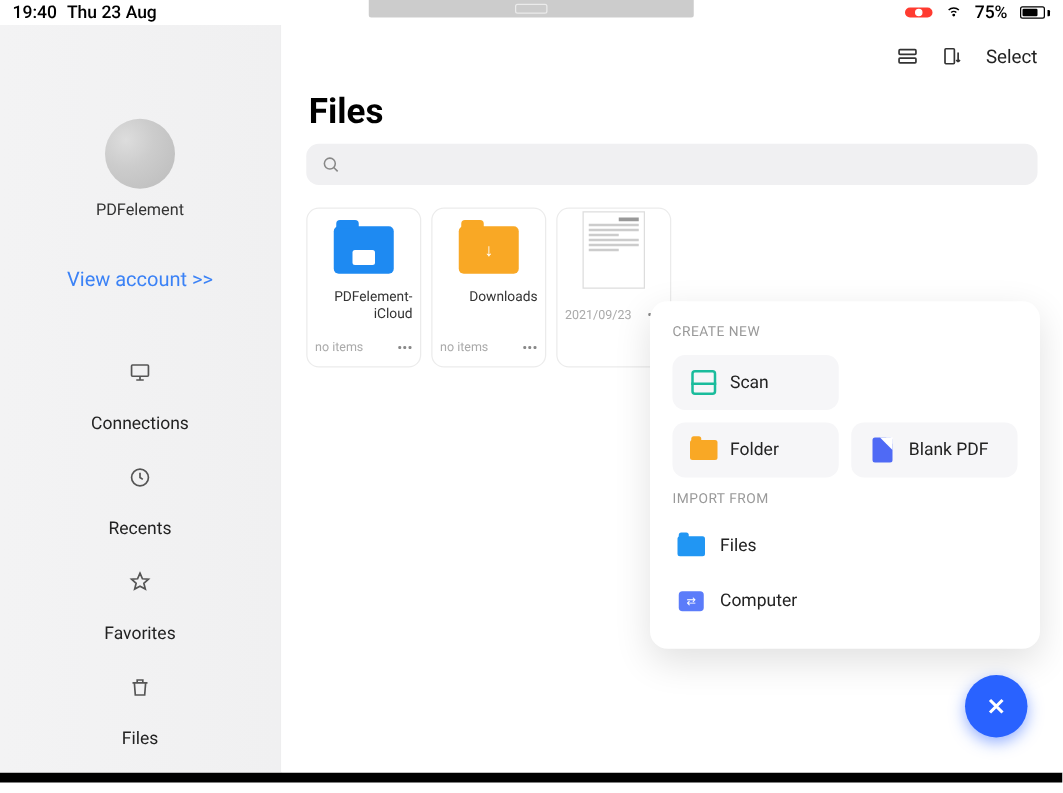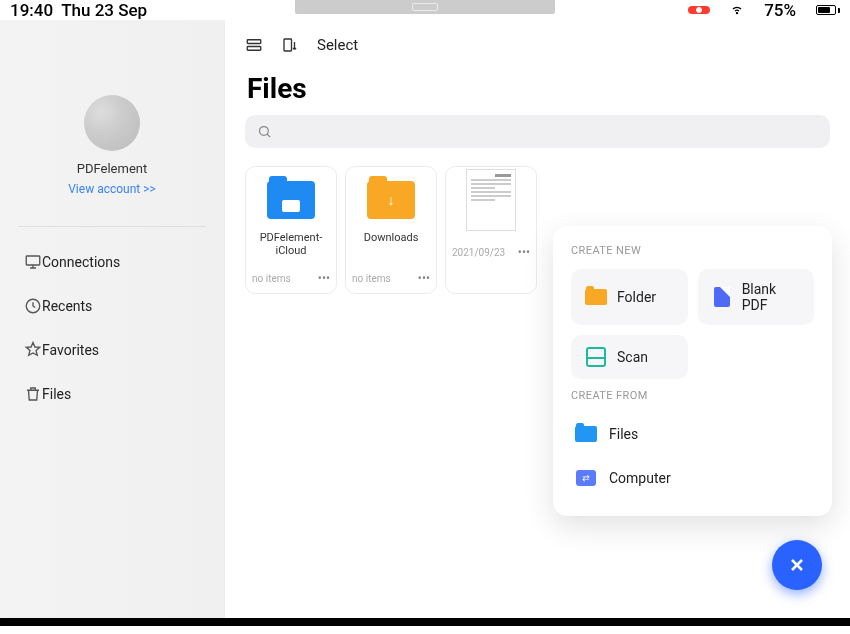--- a/index.html
+++ b/index.html
@@ -1,70 +1,70 @@
 <!DOCTYPE html>
 <html><head>
 <meta charset="utf-8">
 <style>
 * { margin: 0; padding: 0; box-sizing: border-box; font-family: -apple-system, BlinkMacSystemFont, "Segoe UI", Roboto, sans-serif; }
 body { width: 850px; height: 634px; background: #fff; overflow: hidden; position: relative; }
 
-.statusbar { height: 20px; display: flex; justify-content: space-between; align-items: center; padding: 0 10px; font-size: 17px; font-weight: 500; text-align: right; }
+.statusbar { height: 20px; display: flex; justify-content: space-between; align-items: center; padding: 0 10px; font-size: 14px; font-weight: 500; text-align: right; }
 .statusbar .left { display: flex; gap: 8px; }
-.statusbar .right { display: flex; gap: 20px; align-items: center; }
+.statusbar .right { display: flex; gap: 10px; align-items: center; }
 .rec-pill { background: #ff3b30; border-radius: 10px; padding: 1px 8px; color: #fff; display: flex; align-items: center; gap: 3px; font-size: 9px; }
 .rec-dot { width: 6px; height: 6px; border-radius: 50%; background: #fff; border: 1px solid #fff; }
 .wifi-icon svg { width: 14px; height: 14px; }
 .battery { display: flex; align-items: center; gap: 2px; }
 .battery-body { width: 20px; height: 10px; border: 1px solid #000; border-radius: 2px; padding: 1px; }
 .battery-fill { height: 100%; width: 75%; background: #000; border-radius: 1px; }
 .battery-tip { width: 2px; height: 5px; background: #000; border-radius: 0 1px 1px 0; }
 
 .letterbox { height: 8px; background: #000; }
 
 .app { display: flex; height: 598px; }
 
 .sidebar { width: 225px; background: linear-gradient(to right, #f3f3f4, #f0f0f1); padding: 20px 18px; display: flex; flex-direction: column; border-right: 1px solid rgba(0,0,0,0.02); }
 .profile { display: flex; flex-direction: column; align-items: center; margin-top: 55px; margin-bottom: 22px; }
 .avatar { width: 56px; height: 56px; border-radius: 50%; background: radial-gradient(circle at 30% 30%, #ddd, #ccc 40%, #bbb); margin-bottom: 10px; }
 .app-name { font-size: 13px; color: #333; margin-bottom: 6px; }
-.view-account { font-size: 12px; color: #3b82f6; cursor: pointer; }
+.view-account { font-size: 16px; color: #3b82f6; cursor: pointer; margin-top: 32px; }
 .divider { height: 1px; background: rgba(0,0,0,0.08); margin: 8px 0 16px; }
 .nav { display: flex; flex-direction: column; gap: 6px; }
-.nav-item { display: flex; align-items: center; gap: 0; padding: 10px 6px; font-size: 14px; color: #222; cursor: pointer; border-radius: 6px; }
+.nav-item { display: flex; align-items: center; gap: 24px; padding: 10px 6px; font-size: 14px; color: #222; cursor: pointer; border-radius: 6px; flex-direction: column; }
 .nav-item .nav-icon { width: 18px; height: 18px; display: flex; align-items: center; justify-content: center; color: #555; }
 .nav-item .nav-icon svg { width: 18px; height: 18px; }
 
 .main { flex: 1; padding: 10px 20px 0 20px; position: relative; background: #fff; }
-.topbar { display: flex; justify-content: flex-start; align-items: center; gap: 18px; height: 30px; margin-bottom: 4px; }
+.topbar { display: flex; justify-content: flex-end; align-items: center; gap: 18px; height: 30px; margin-bottom: 4px; }
 .topbar-icon { width: 18px; height: 18px; display: flex; align-items: center; justify-content: center; cursor: pointer; }
 .topbar-icon svg { width: 18px; height: 18px; }
 .select-btn { font-size: 15px; color: #222; cursor: pointer; }
 .page-title { font-size: 28px; font-weight: 700; margin: 12px 0 10px 2px; }
 .search { background: #f0f0f2; border-radius: 10px; padding: 9px 12px; display: flex; align-items: center; gap: 8px; margin-bottom: 18px; }
 .search svg { width: 15px; height: 15px; color: #888; }
 .search input { border: none; background: transparent; font-size: 15px; outline: none; width: 100%; color: #555; }
 .file-grid { display: flex; gap: 8px; }
 .file-card { width: 92px; border: 1px solid rgba(0,0,0,0.08); border-radius: 10px; padding: 10px 6px 8px; display: flex; flex-direction: column; align-items: center; }
 .file-thumb { width: 56px; height: 46px; margin-bottom: 8px; display: flex; align-items: center; justify-content: center; }
 .folder-blue { width: 48px; height: 38px; background: #1e8af2; border-radius: 4px; position: relative; }
 .folder-blue::before { content: ""; position: absolute; top: -5px; left: 2px; width: 18px; height: 7px; background: #1e8af2; border-radius: 3px 3px 0 0; }
 .folder-blue .tab { position: absolute; bottom: 7px; left: 50%; transform: translateX(-50%); width: 18px; height: 12px; background: #fff; border-radius: 2px; }
 .folder-orange { width: 48px; height: 38px; background: #f9a825; border-radius: 4px; position: relative; }
 .folder-orange::before { content: ""; position: absolute; top: -5px; left: 2px; width: 18px; height: 7px; background: #f9a825; border-radius: 3px 3px 0 0; }
 .folder-orange .arrow { position: absolute; top: 50%; left: 50%; transform: translate(-50%,-50%); color: #fff; font-size: 14px; }
 .doc-thumb { width: 50px; height: 62px; border: 1px solid #ddd; background: #fff; padding: 4px; display: flex; flex-direction: column; gap: 2px; }
 .doc-thumb .line { height: 2px; background: #ccc; }
 .doc-thumb .line.short { width: 60%; }
 .doc-thumb .hdr { height: 3px; background: #999; width: 40%; align-self: flex-end; }
-.file-name { font-size: 11px; color: #333; text-align: center; line-height: 1.2; width: 100%; overflow: hidden; min-height: 26px; }
+.file-name { font-size: 11px; color: #333; text-align: right; line-height: 1.2; width: 100%; overflow: hidden; min-height: 26px; }
 .file-meta { font-size: 10px; color: #aaa; width: 100%; display: flex; justify-content: space-between; align-items: center; margin-top: 14px; }
 .file-meta .dots { font-size: 12px; cursor: pointer; color: #888; }
 
-.popup { position: absolute; top: 206px; right: 18px; width: 279px; background: #fff; border-radius: 14px; box-shadow: 0 10px 30px rgba(0,0,0,0.12); padding: 18px; }
+.popup { position: absolute; top: 221px; right: 18px; width: 312px; background: #fff; border-radius: 14px; box-shadow: 0 10px 30px rgba(0,0,0,0.12); padding: 18px; }
 .popup-label { font-size: 11px; color: #999; letter-spacing: 0.4px; margin-bottom: 12px; }
 .popup-row { display: flex; gap: 10px; margin-bottom: 10px; }
 .popup-btn { background: #f6f6f8; border-radius: 10px; padding: 12px 14px; display: flex; align-items: center; gap: 10px; font-size: 14px; color: #222; cursor: pointer; flex: 1; }
 .popup-btn .pi { width: 22px; height: 20px; display: flex; align-items: center; justify-content: center; }
 .popup-list { display: flex; flex-direction: column; gap: 4px; }
 .popup-item { display: flex; align-items: center; gap: 12px; padding: 10px 4px; font-size: 14px; color: #222; cursor: pointer; }
 .popup-item .pi { width: 22px; height: 20px; display: flex; align-items: center; justify-content: center; }
 
 .mini-folder { width: 22px; height: 16px; border-radius: 2px; position: relative; }
 .mini-folder::before { content: ""; position: absolute; top: -3px; left: 1px; width: 8px; height: 4px; border-radius: 2px 2px 0 0; }
@@ -86,21 +86,21 @@
 </head>
 <body>
 
 <div class="top-handle">
     <div class="inner"></div>
   </div>
 
 <div class="statusbar">
   <div class="left">
     <span>19:40</span>
-    <span>Thu 23 Sep</span>
+    <span>Thu 23 Aug</span>
   </div>
   <div class="right">
     <span class="rec-pill">
         <span class="rec-dot"></span>
       </span>
     <span class="wifi-icon">
       <svg viewBox="0 0 24 24" fill="none" stroke="#000" stroke-width="2">
           <path d="M5 12a10 10 0 0 1 14 0"></path>
           <path d="M8.5 15.5a5 5 0 0 1 7 0"></path>
           <circle cx="12" cy="19" r="1" fill="#000"></circle>
@@ -228,42 +228,42 @@
         <div class="file-meta">
           <span>2021/09/23</span>
           <span class="dots">•••</span>
         </div>
       </div>
     </div>
 
     <div class="popup">
       <div class="popup-label">CREATE NEW</div>
       <div class="popup-row">
+        <div class="popup-btn" style="flex:0 0 calc(50% - 5px);">
+          <span class="pi">
+              <span class="mini-scan"></span>
+            </span>
+          <span>Scan</span>
+        </div>
+      </div>
+      <div class="popup-row">
         <div class="popup-btn">
           <span class="pi">
               <span class="mini-folder mf-orange"></span>
             </span>
           <span>Folder</span>
         </div>
         <div class="popup-btn">
           <span class="pi">
               <span class="mini-doc"></span>
             </span>
           <span>Blank PDF</span>
         </div>
       </div>
-      <div class="popup-row">
-        <div class="popup-btn" style="flex:0 0 calc(50% - 5px);">
-          <span class="pi">
-              <span class="mini-scan"></span>
-            </span>
-          <span>Scan</span>
-        </div>
-      </div>
-      <div class="popup-label" style="margin-top:10px;">CREATE FROM</div>
+      <div class="popup-label" style="margin-top:10px;">IMPORT FROM</div>
       <div class="popup-list">
         <div class="popup-item">
           <span class="pi">
               <span class="mini-folder mf-blue"></span>
             </span>
           <span>Files</span>
         </div>
         <div class="popup-item">
           <span class="pi">
               <span class="mini-monitor">⇄</span>

